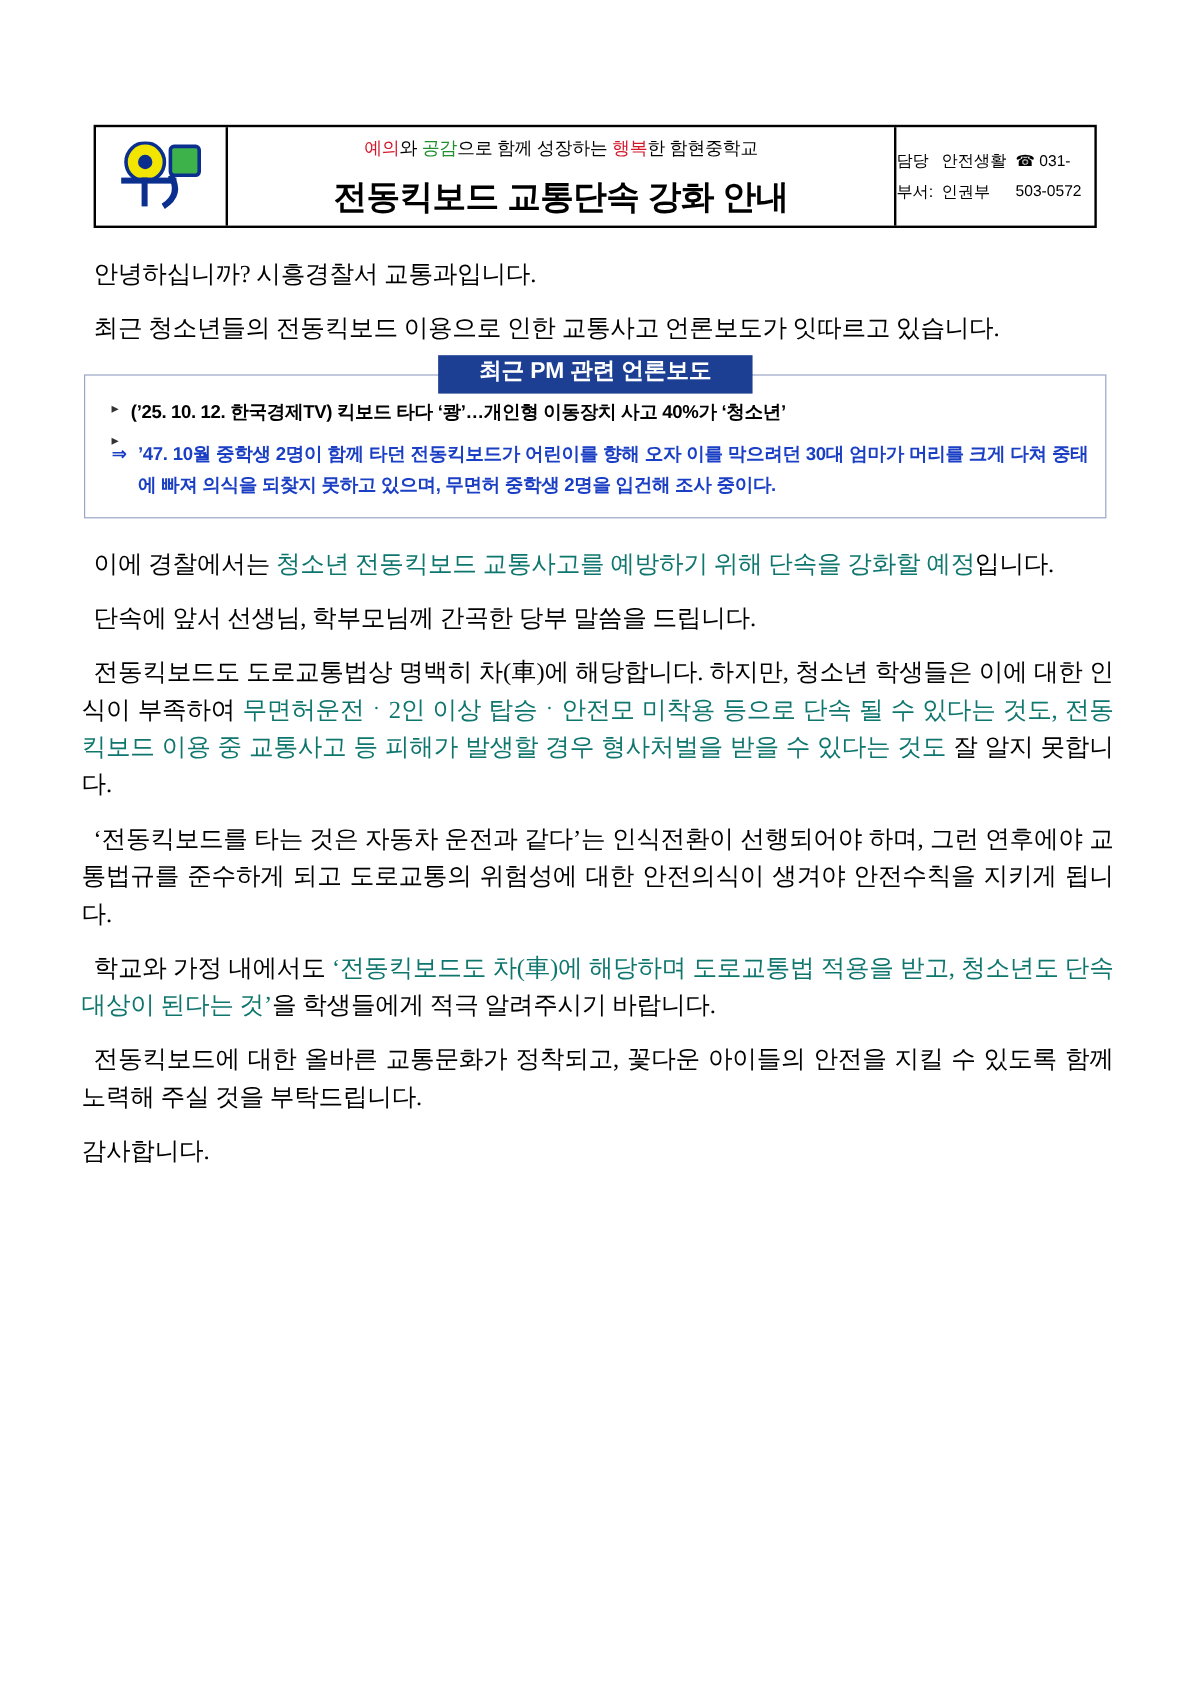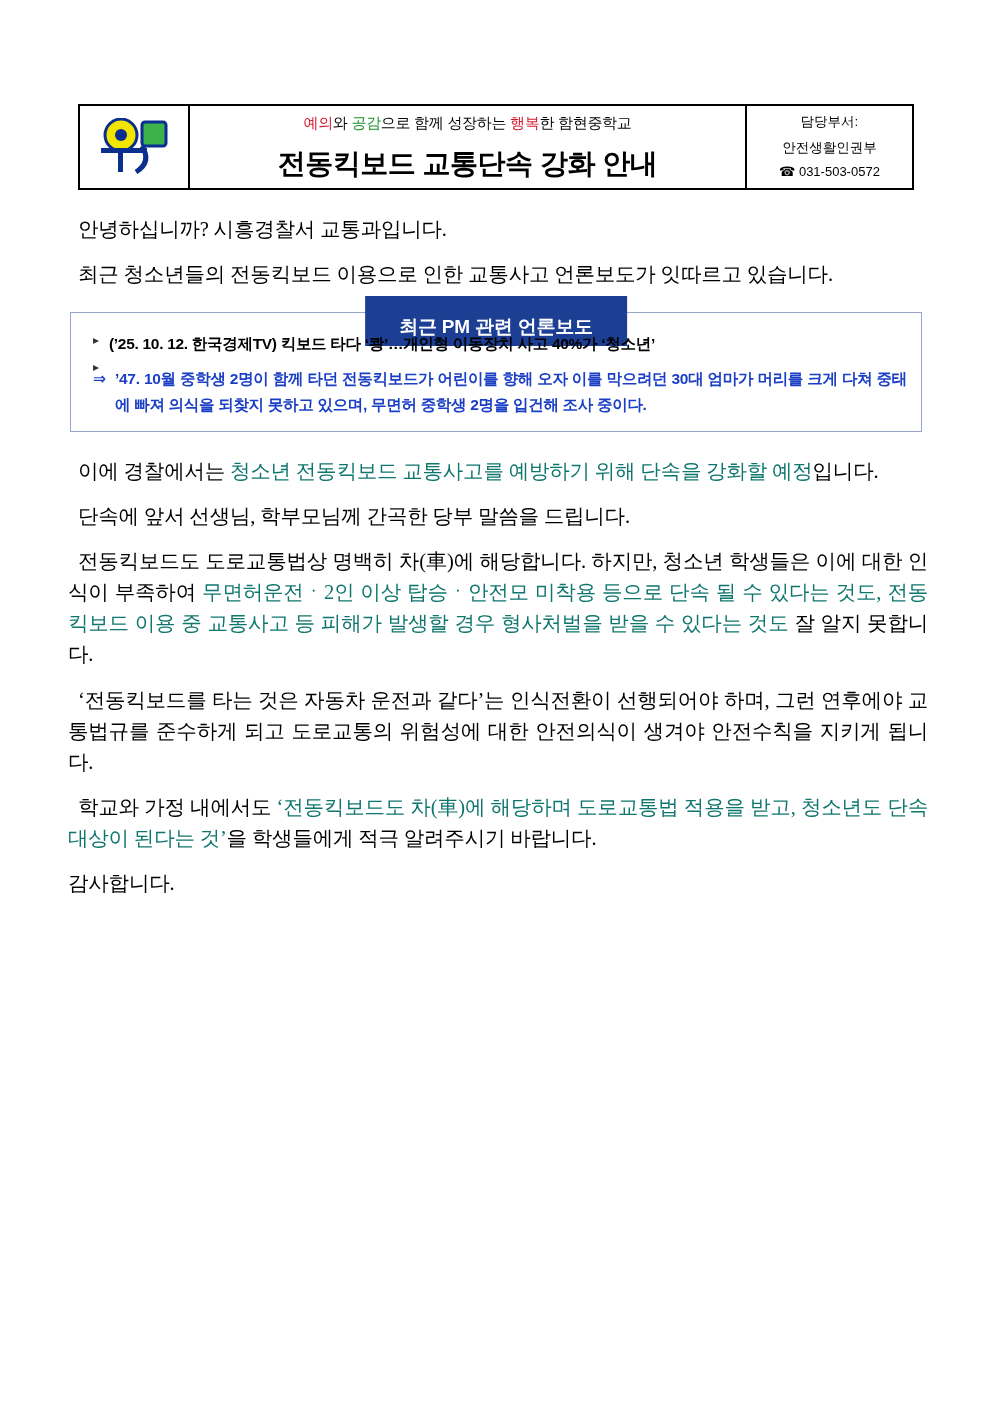--- a/index.html
+++ b/index.html
@@ -64,21 +64,21 @@
     font-weight: bold;
     letter-spacing: -0.5px;
     margin-top: 12px;
     margin-bottom: 2px;
     white-space: nowrap;
   }
   .header-right {
     width: 165px;
     box-sizing: border-box;
     display: flex;
-    flex-direction: column;
+    flex-direction: row;
     align-items: center;
     justify-content: center;
     font-size: 13.5px;
     line-height: 1.9;
   }
   .header-right .tel {
     letter-spacing: 0px;
     font-size: 13px;
   }
 
@@ -121,21 +121,21 @@
   }
   .newsbox-title {
     position: absolute;
     top: -17px;
     left: 50%;
     transform: translateX(-50%);
     background: #1c3f94;
     color: #ffffff;
     font-size: 19px;
     font-weight: bold;
-    padding: 18px 34px 6px 34px;
+    padding: 0 34px 6px 34px;
     letter-spacing: -0.2px;
     white-space: nowrap;
   }
   .news-item {
     font-size: 15.5px;
     line-height: 1.62;
     letter-spacing: -0.3px;
     margin: 2px 0 2px 8px;
     padding-left: 16px;
     position: relative;
@@ -232,17 +232,18 @@
     <p class="para">
       <span>전동킥보드도 도로교통법상 명백히 차(車)에 해당합니다. 하지만, 청소년 학생들은 이에 대한 인식이 부족하여 </span><span class="blue-text">무면허운전ㆍ2인 이상 탑승ㆍ안전모 미착용 등으로 단속 될 수 있다는 것도, 전동킥보드 이용 중 교통사고 등 피해가 발생할 경우 형사처벌을 받을 수 있다는 것도 </span><span>잘 알지 못합니다.</span>
     </p>
 
     <p class="para">‘전동킥보드를 타는 것은 자동차 운전과 같다’는 인식전환이 선행되어야 하며, 그런 연후에야 교통법규를 준수하게 되고 도로교통의 위험성에 대한 안전의식이 생겨야 안전수칙을 지키게 됩니다.</p>
 
     <p class="para">
       <span>학교와 가정 내에서도 </span><span class="blue-text">‘전동킥보드도 차(車)에 해당하며 도로교통법 적용을 받고, 청소년도 단속 대상이 된다는 것’</span><span>을 학생들에게 적극 알려주시기 바랍니다.</span>
     </p>
 
+    <p class="para">전동킥보드에 대한 올바른 교통문화가 정착되고, 꽃다운 아이들의 안전을 지킬 수 있도록 함께 노력해 주실 것을 부탁드립니다.</p>
 
     <p class="para" style="text-indent:0;">감사합니다.</p>
 
   </div>
 </div>
 
 </body></html>

